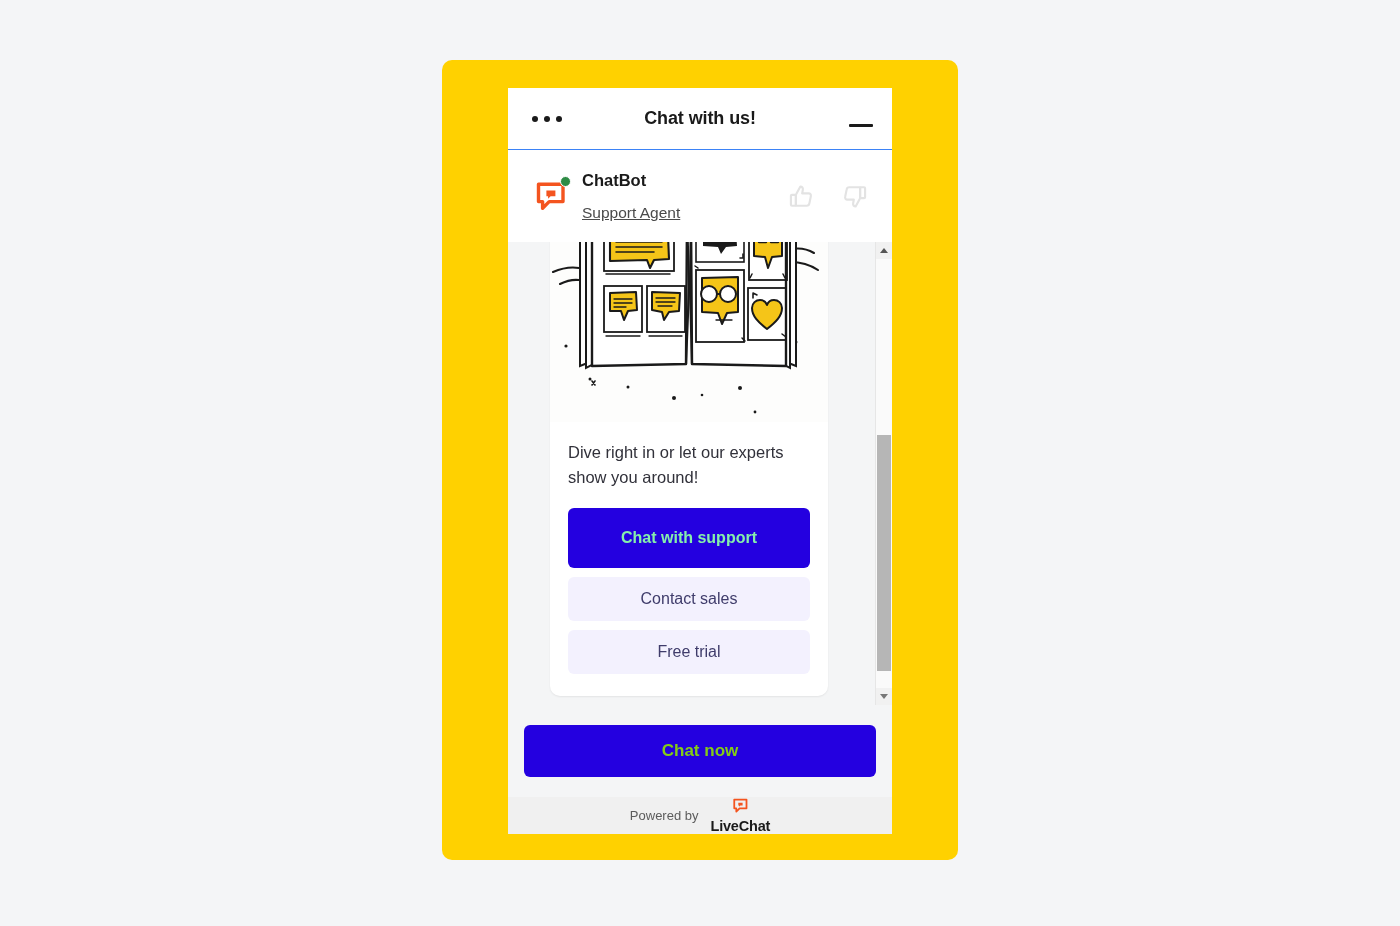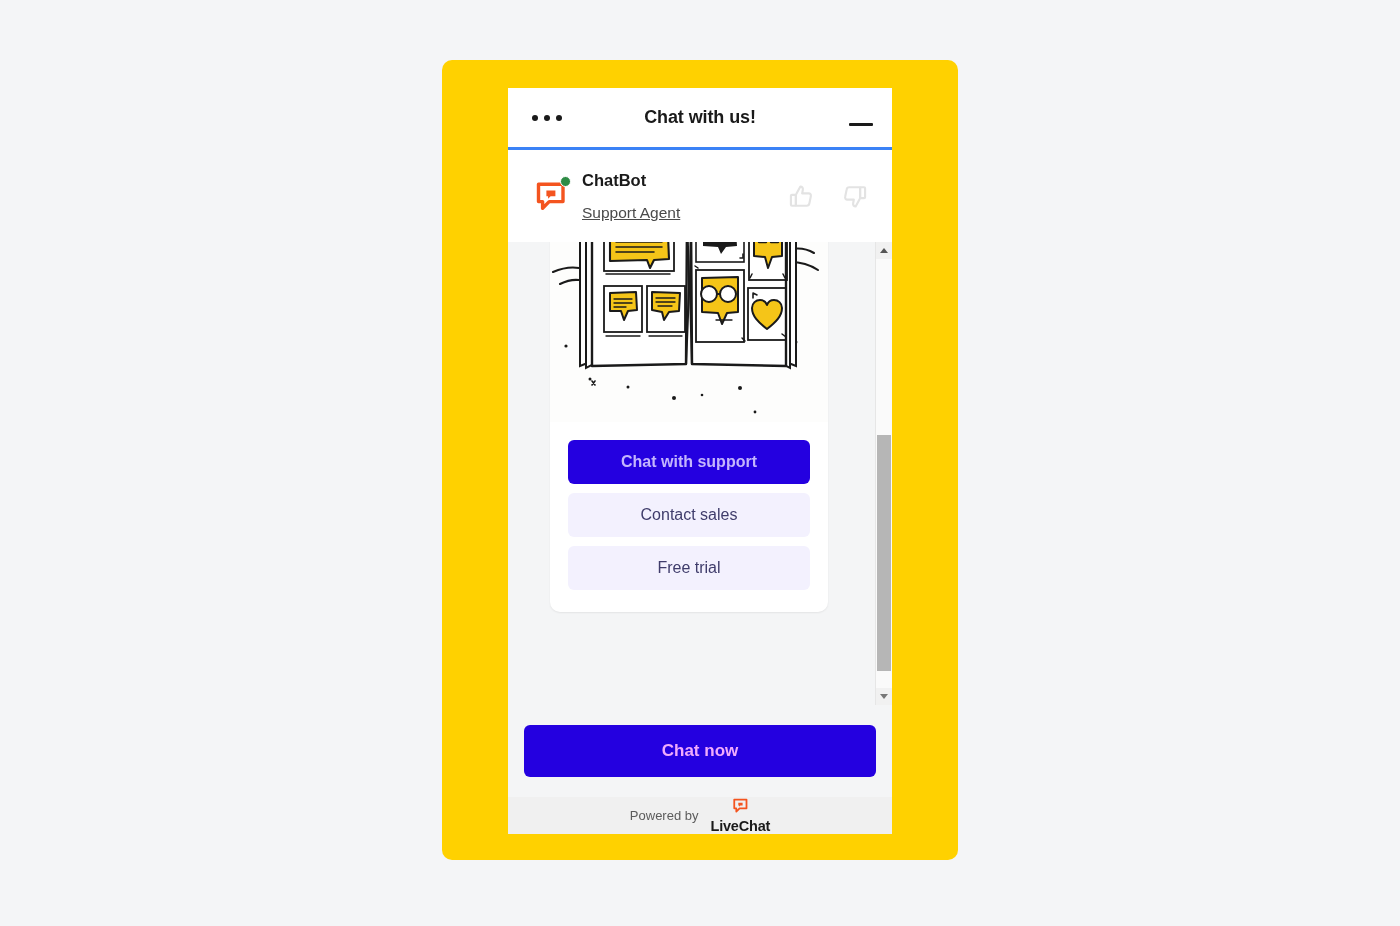--- a/index.html
+++ b/index.html
@@ -37,21 +37,21 @@
 
   
   .titlebar {
     position: relative;
     height: 62px;
     flex: 0 0 62px;
     display: flex;
     align-items: center;
     justify-content: center;
     background: #fff;
-    border-bottom: 3px solid #3b82f6;
+    border-bottom: 1px solid #3b82f6;
   }
   .titlebar-title {
     font-size: 18px;
     font-weight: bold;
     color: #1a1a1a;
     letter-spacing: -0.1px;
   }
   .dots-menu {
     position: absolute;
     left: 18px; top: 50%;
@@ -164,24 +164,24 @@
     display: block;
     width: 100%;
     text-align: center;
     border: none;
     border-radius: 6px;
     font-family: "Liberation Sans", sans-serif;
     cursor: pointer;
   }
   .btn-primary-card {
     background: #2400e0;
-    color: #c4b5fd;
+    color: #86efac;
     font-size: 16px;
     font-weight: bold;
-    padding: 13px 8px;
+    padding: 21px 8px;
     margin-bottom: 9px;
   }
   .btn-secondary-card {
     background: #f3f1fe;
     color: #3f3c6b;
     font-size: 16px;
     padding: 13px 8px;
     margin-bottom: 9px;
   }
   .btn-secondary-card:last-child { margin-bottom: 0; }
@@ -226,21 +226,21 @@
     background: #f4f5f6;
     display: flex;
     align-items: center;
     justify-content: center;
     padding: 0 16px;
   }
   .btn-chat-now {
     width: 353px;
     padding: 16px 8px;
     background: #2400e0;
-    color: #f0abfc;
+    color: #84cc16;
     font-size: 17px;
     font-weight: bold;
     border: none;
     border-radius: 6px;
     cursor: pointer;
     font-family: "Liberation Sans", sans-serif;
   }
 
   
   .powered-bar {
@@ -415,20 +415,21 @@
               <path d="M148 94 l-3 -2 M192 164 l3 3" stroke="#1a1a1a" stroke-width="1.5" stroke-linecap="round"></path>
 
               <rect x="198" y="114" width="38" height="52" fill="none" stroke="#1a1a1a" stroke-width="1.8"></rect>
               <path d="M217 155 c-9 -7 -15 -13 -15 -21 c0 -5 4 -8 8 -8 c3 0 6 2 7 5 c1 -3 4 -5 7 -5 c4 0 8 3 8 8 c0 8 -6 14 -15 21 Z" fill="#f5c518" stroke="#1a1a1a" stroke-width="2" stroke-linejoin="round"></path>
               <path d="M203 124 l0 -5 M203 119 l4 2" stroke="#1a1a1a" stroke-width="1.6" stroke-linecap="round" fill="none"></path>
               <path d="M232 160 l4 3" stroke="#1a1a1a" stroke-width="1.5" stroke-linecap="round"></path>
             </svg>
           </div>
 
           <div class="card-body">
+            <div class="card-text">Dive right in or let our experts show you around!</div>
             <button class="btn-primary-card">Chat with support</button>
             <button class="btn-secondary-card">Contact sales</button>
             <button class="btn-secondary-card">Free trial</button>
           </div>
         </div>
 
       </div>
 
       <div class="scrollbar">
         <div class="sb-arrow up">

